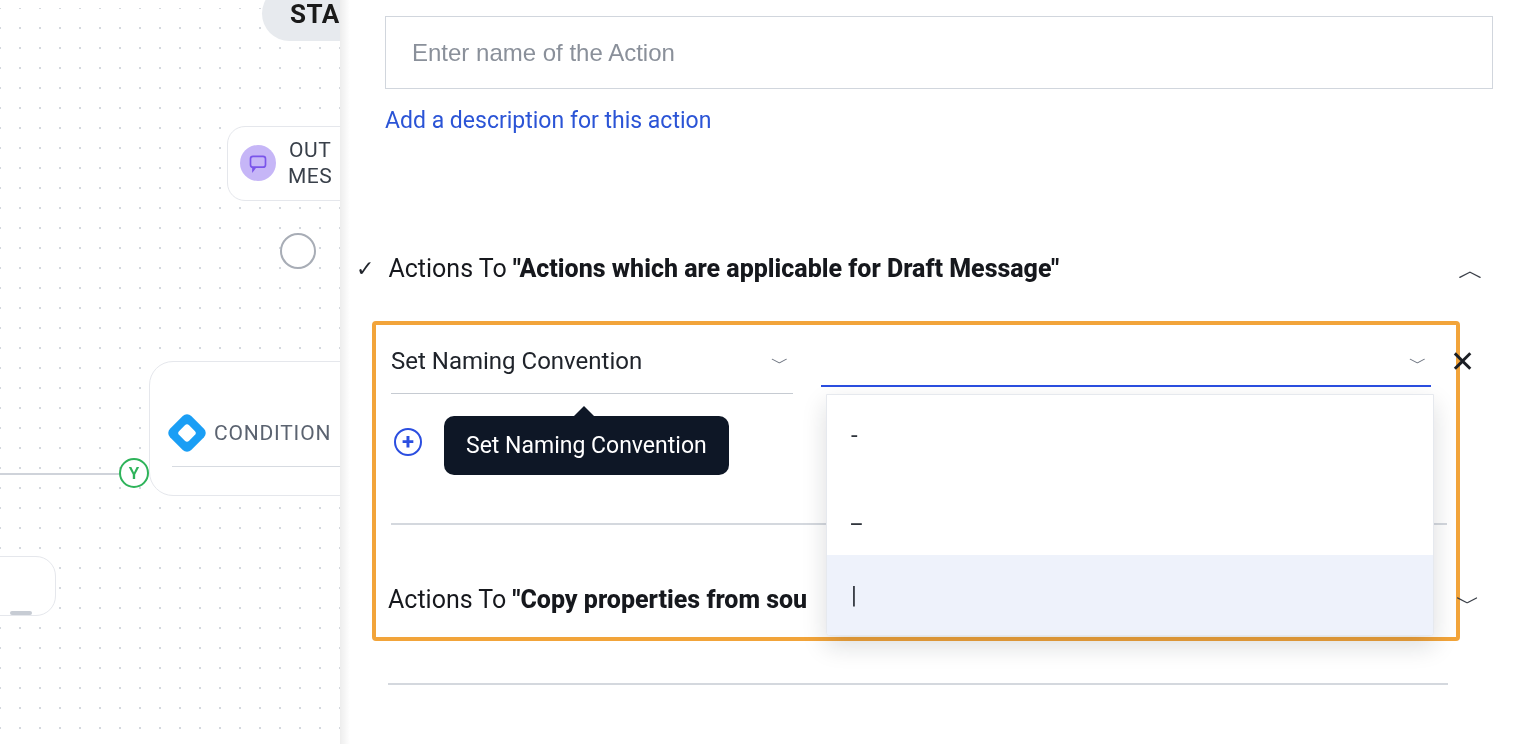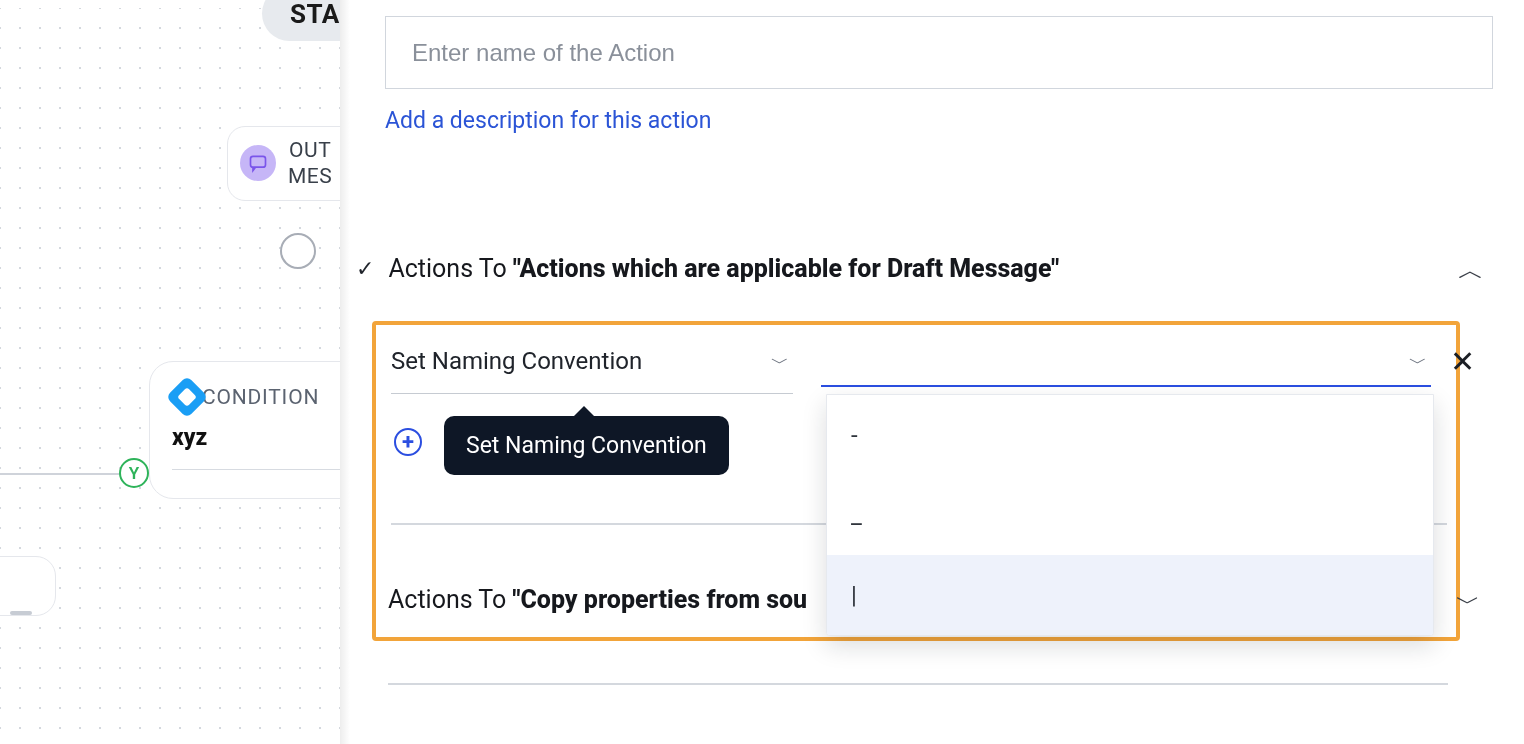--- a/index.html
+++ b/index.html
@@ -86,21 +86,21 @@
 
   .cond-node {
     position: absolute;
     left: 149px; top: 353px;
     width: 240px;
     background: #fff;
     border: 1px solid #e5e7ec;
     border-radius: 24px;
     padding: 20px 22px 28px 22px;
   }
-  .cond-head { display: flex; align-items: center; gap: 0; }
+  .cond-head { display: flex; align-items: center; gap: 12px; margin-top: 36px; }
   .diamond {
     width: 30px; height: 30px;
     background: #1a9ef5;
     transform: rotate(45deg);
     border-radius: 6px;
     flex-shrink: 0;
     position: relative;
   }
   .diamond::after {
     content: "";
@@ -346,21 +346,20 @@
   <div class="y-line"></div>
   <div class="y-badge">
     <span>Y</span>
   </div>
 
   <div class="cond-node">
     <div class="cond-head">
       <span class="diamond"></span>
       <span class="lbl">CONDITION</span>
     </div>
-    <div class="cond-name">xyz</div>
     <div class="cond-sep"></div>
   </div>
 
   <div class="float-node"></div>
   <div class="float-dash"></div>
 </div>
 
 <div class="panel"></div>
 <div class="panel-shadow"></div>
 

